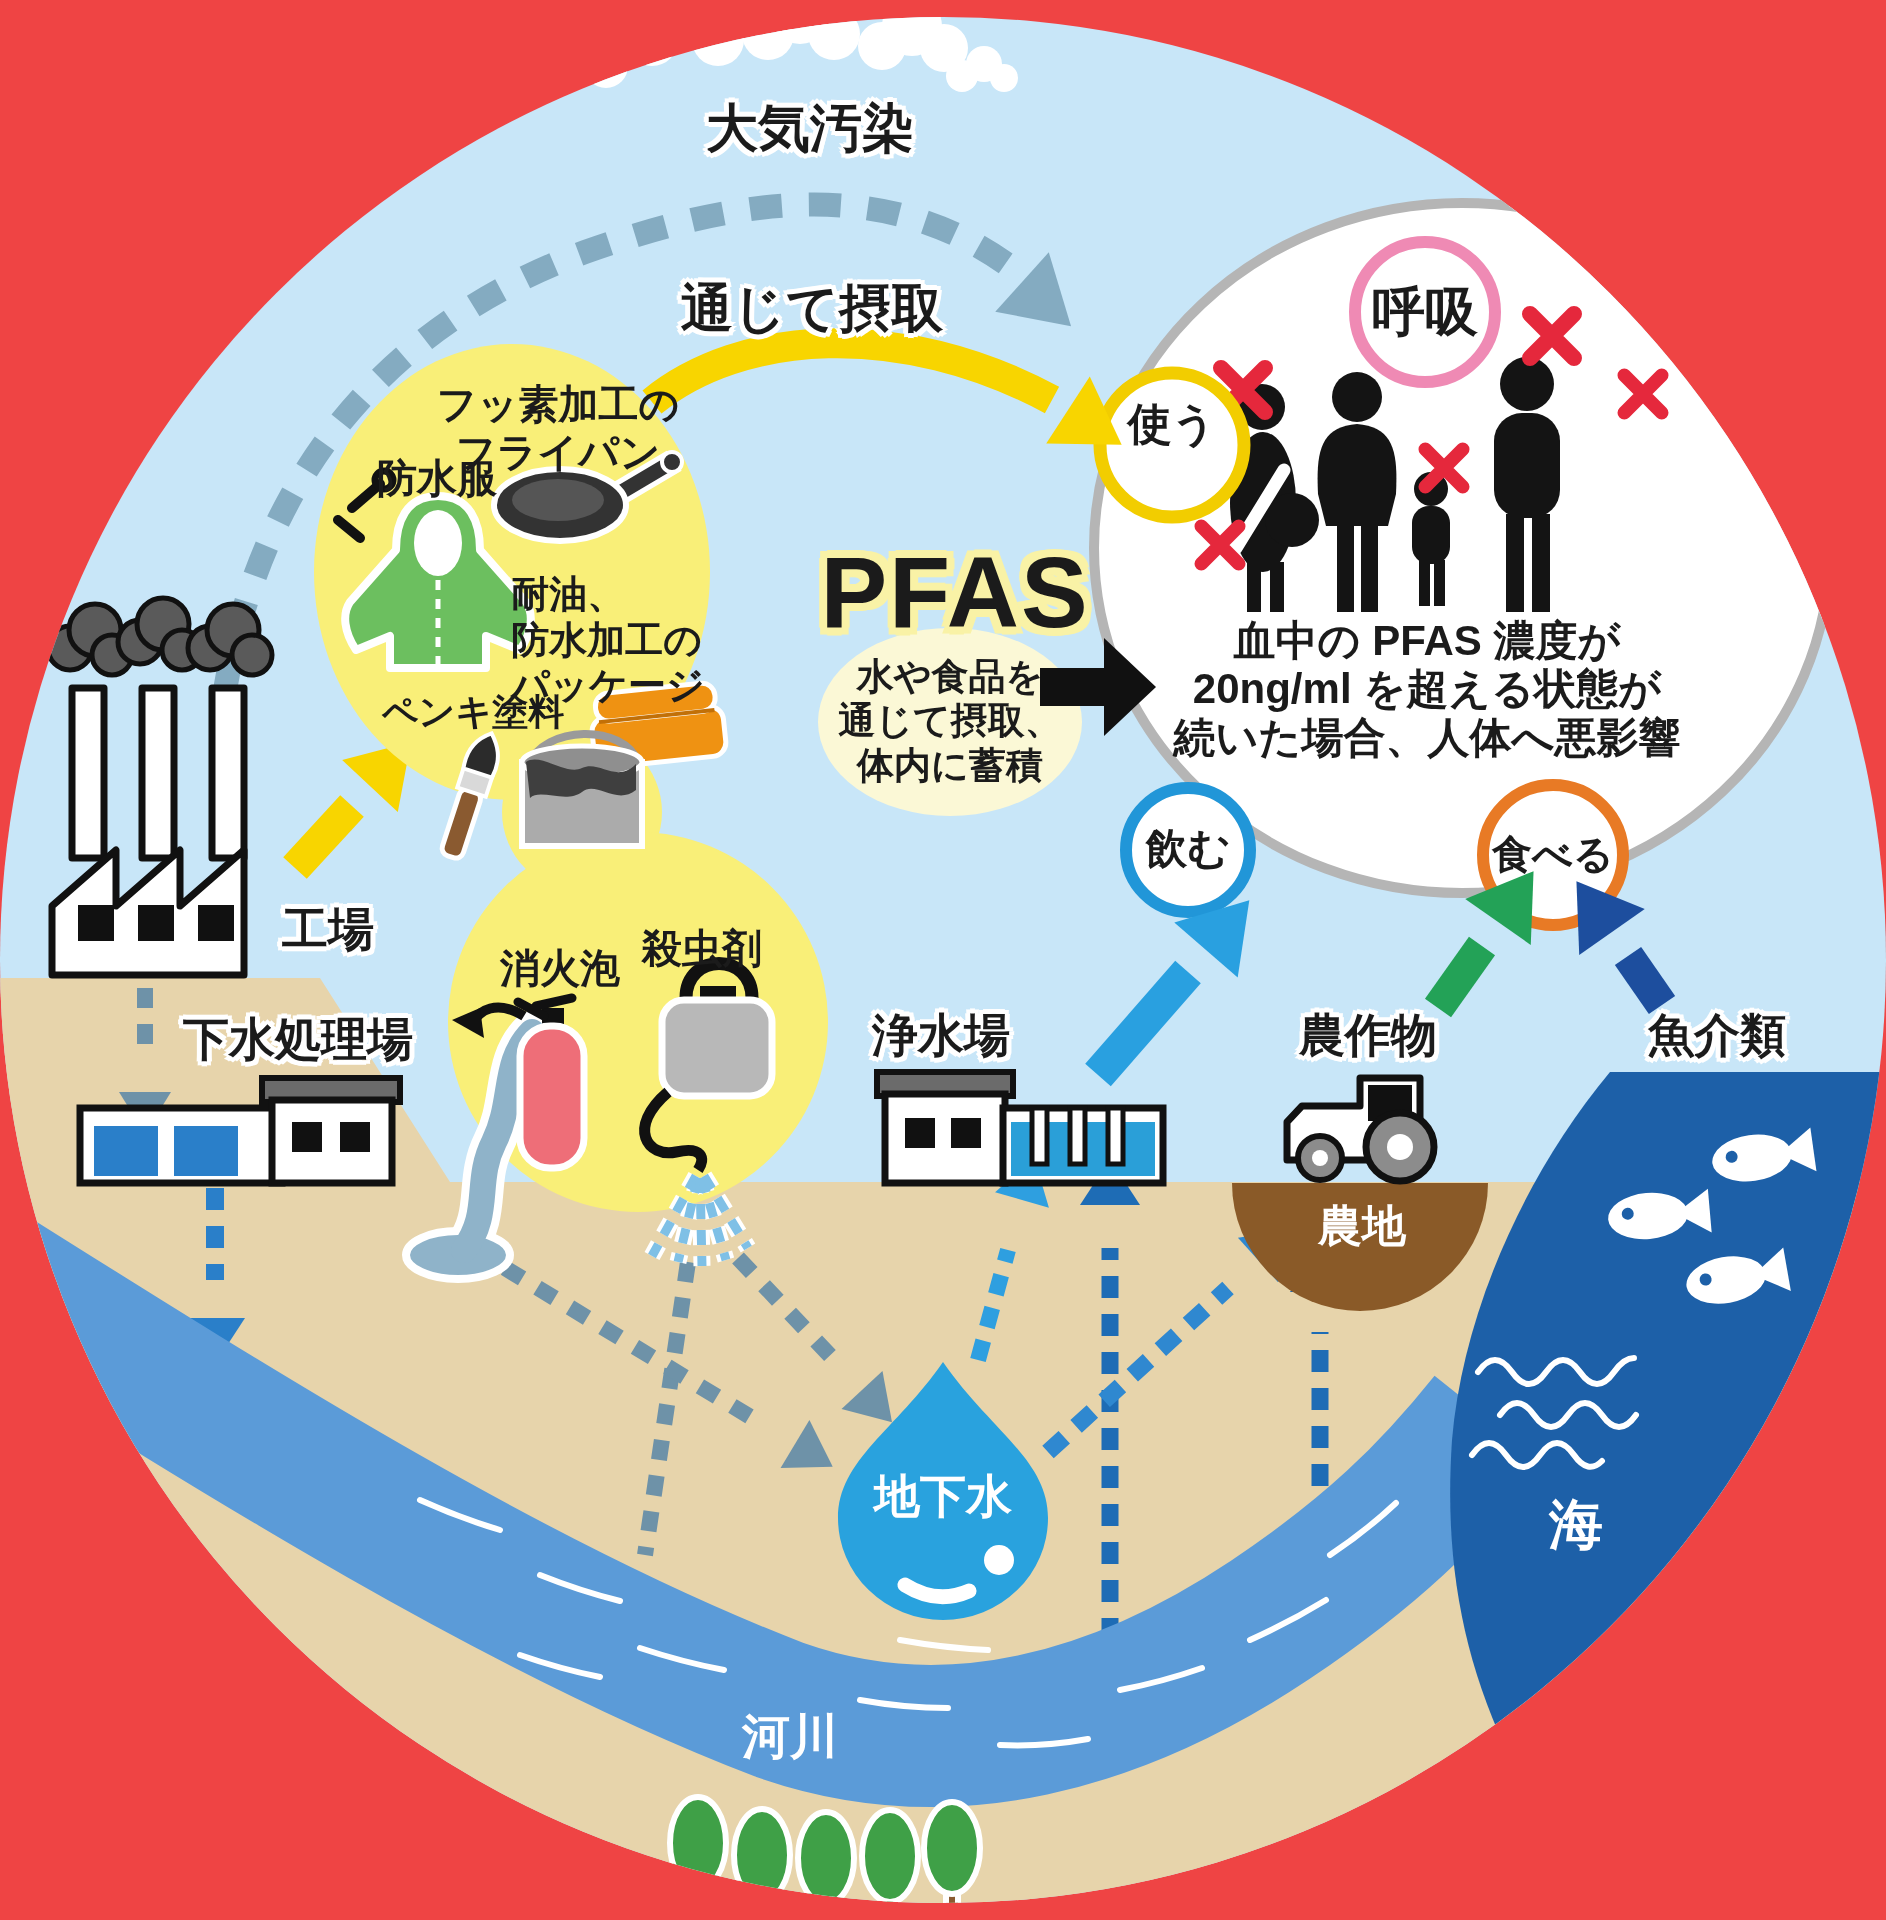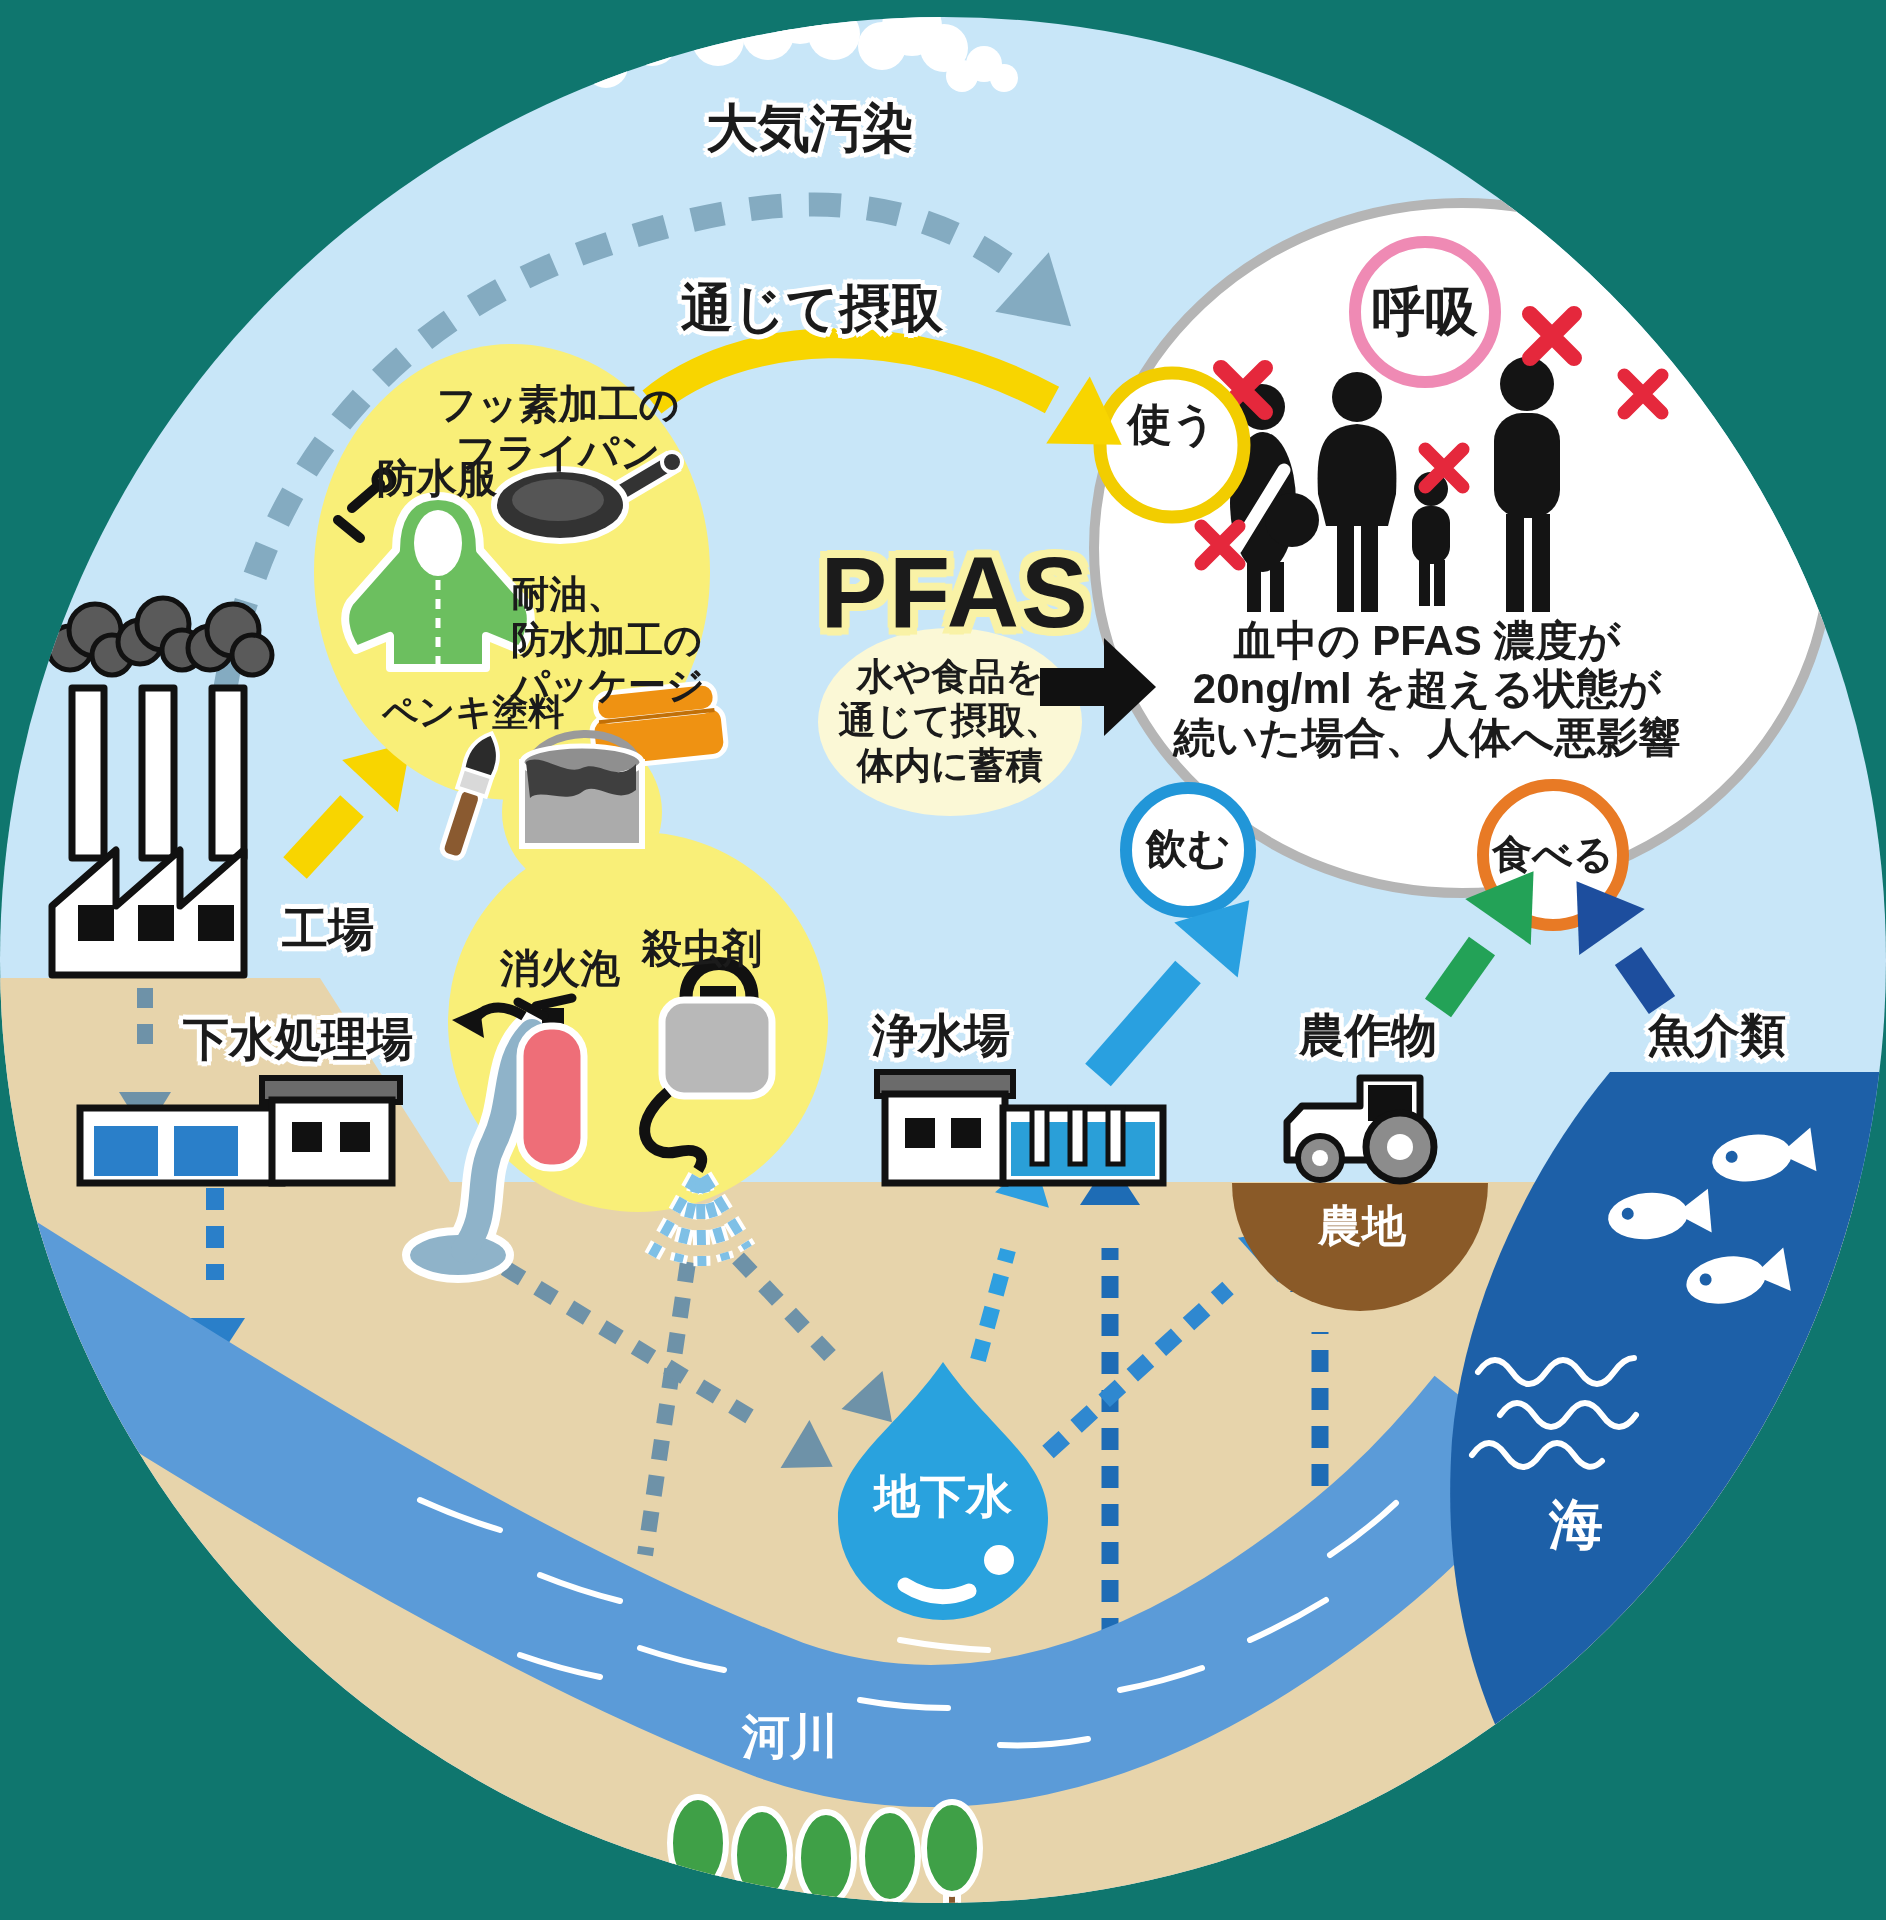--- a/index.html
+++ b/index.html
@@ -1,16 +1,16 @@
 <!DOCTYPE html>
 <html><head>
 <meta charset="utf-8">
 <style>
   html,body{margin:0;padding:0;background:#fff;}
-  .stage{position:relative;width:1886px;height:1920px;background:#0f766e;overflow:hidden;
+  .stage{position:relative;width:1886px;height:1920px;background:#ef4444;overflow:hidden;
          font-family:"Liberation Sans",sans-serif;}
   .art{position:absolute;left:0;top:0;}
   .lbl{position:absolute;transform:translate(-50%,-50%);font-weight:bold;color:#1b1b1b;
        white-space:nowrap;text-align:center;line-height:1.2;z-index:5;}
   .halo{text-shadow:-4px -4px 0 #fff,4px -4px 0 #fff,-4px 4px 0 #fff,4px 4px 0 #fff,
         -5px 0 0 #fff,5px 0 0 #fff,0 -5px 0 #fff,0 5px 0 #fff;}
   .white{color:#fff;}
   .pfas-title{font-size:100px;font-weight:800;letter-spacing:2px;
        text-shadow:-7px -7px 0 #f9f2a6,7px -7px 0 #f9f2a6,-7px 7px 0 #f9f2a6,7px 7px 0 #f9f2a6,
        -8px 0 0 #f9f2a6,8px 0 0 #f9f2a6,0 -8px 0 #f9f2a6,0 8px 0 #f9f2a6;}

